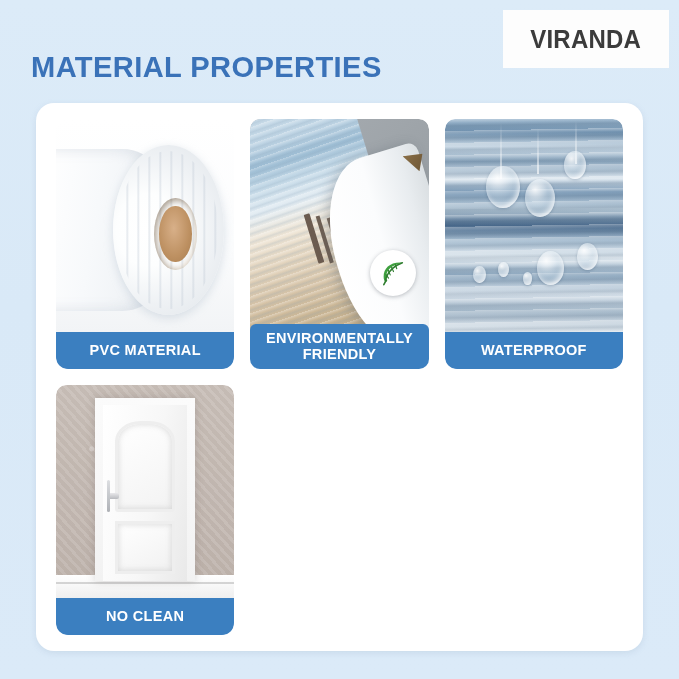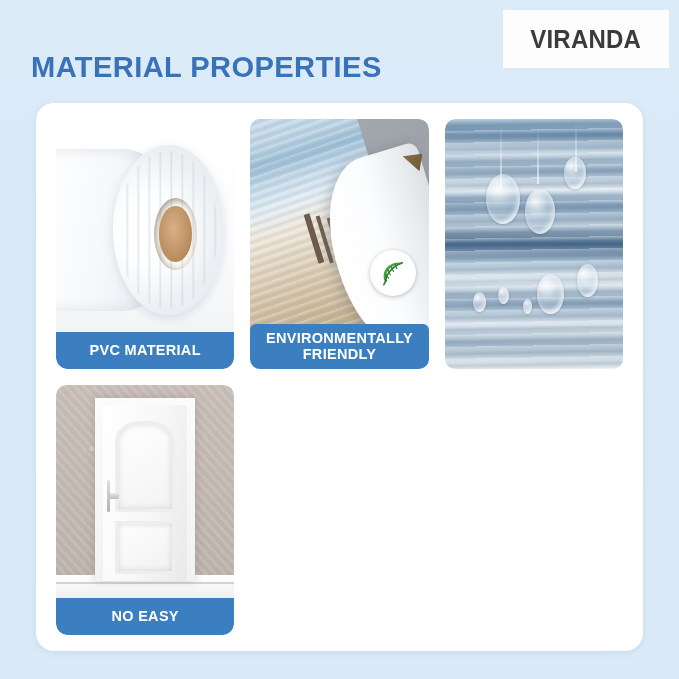--- a/index.html
+++ b/index.html
@@ -441,33 +441,34 @@
           <div class="drop" style="left:23%; top:22%; width:19%; height:20%;"></div>
           <div class="drop" style="left:45%; top:28%; width:17%; height:18%;"></div>
           <div class="drop" style="left:67%; top:15%; width:12%; height:13%;"></div>
           <div class="drop" style="left:52%; top:62%; width:15%; height:16%;"></div>
           <div class="drop" style="left:74%; top:58%; width:12%; height:13%;"></div>
           <div class="drop" style="left:16%; top:69%; width:7%;  height:8%;"></div>
           <div class="drop" style="left:30%; top:67%; width:6%;  height:7%;"></div>
           <div class="drop" style="left:44%; top:72%; width:5%;  height:6%;"></div>
         </div>
       </div>
+      <div class="card-label">WATERPROOF</div>
     </div>
 
 
     <div class="card">
       <div class="card-image">
         <div class="art-door">
           <div class="baseboard"></div>
           <div class="door-frame">
             <div class="door-slab">
               <div class="door-panel-top"></div>
               <div class="door-panel-bot"></div>
               <div class="door-handle"></div>
             </div>
           </div>
         </div>
       </div>
-      <div class="card-label">NO EASY</div>
+      <div class="card-label">NO CLEAN</div>
     </div>
 
   </div>
 </div>
 
 </body></html>

